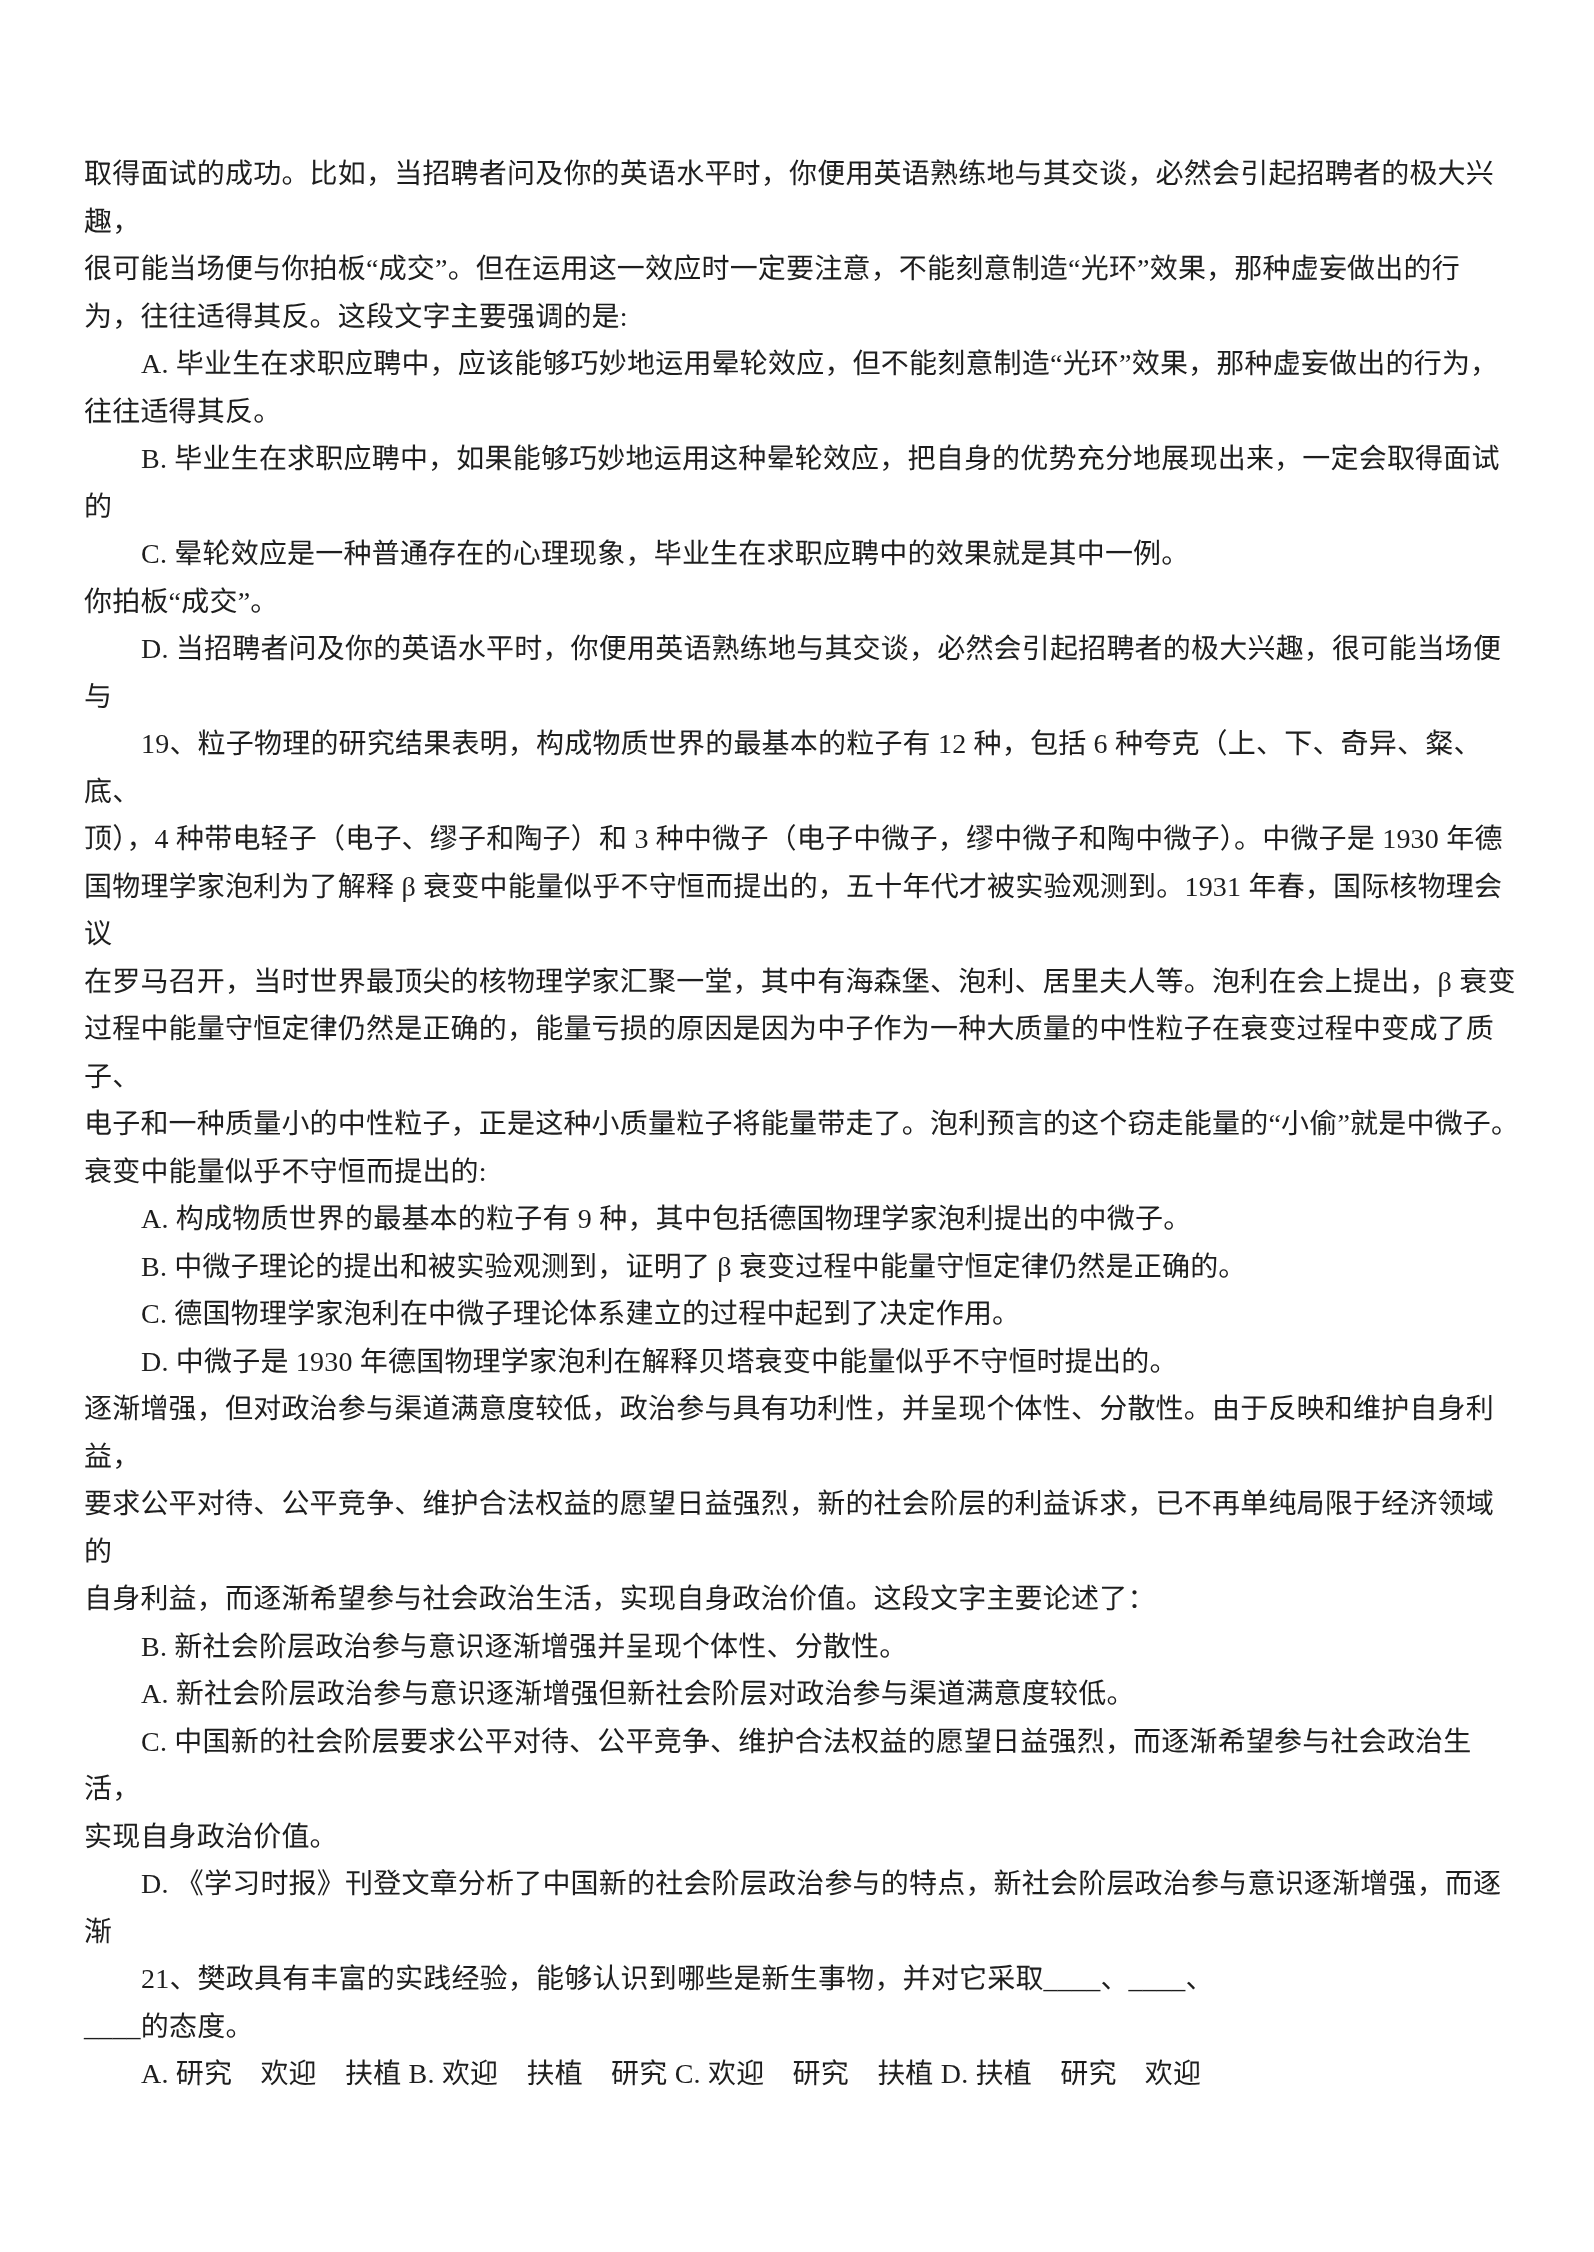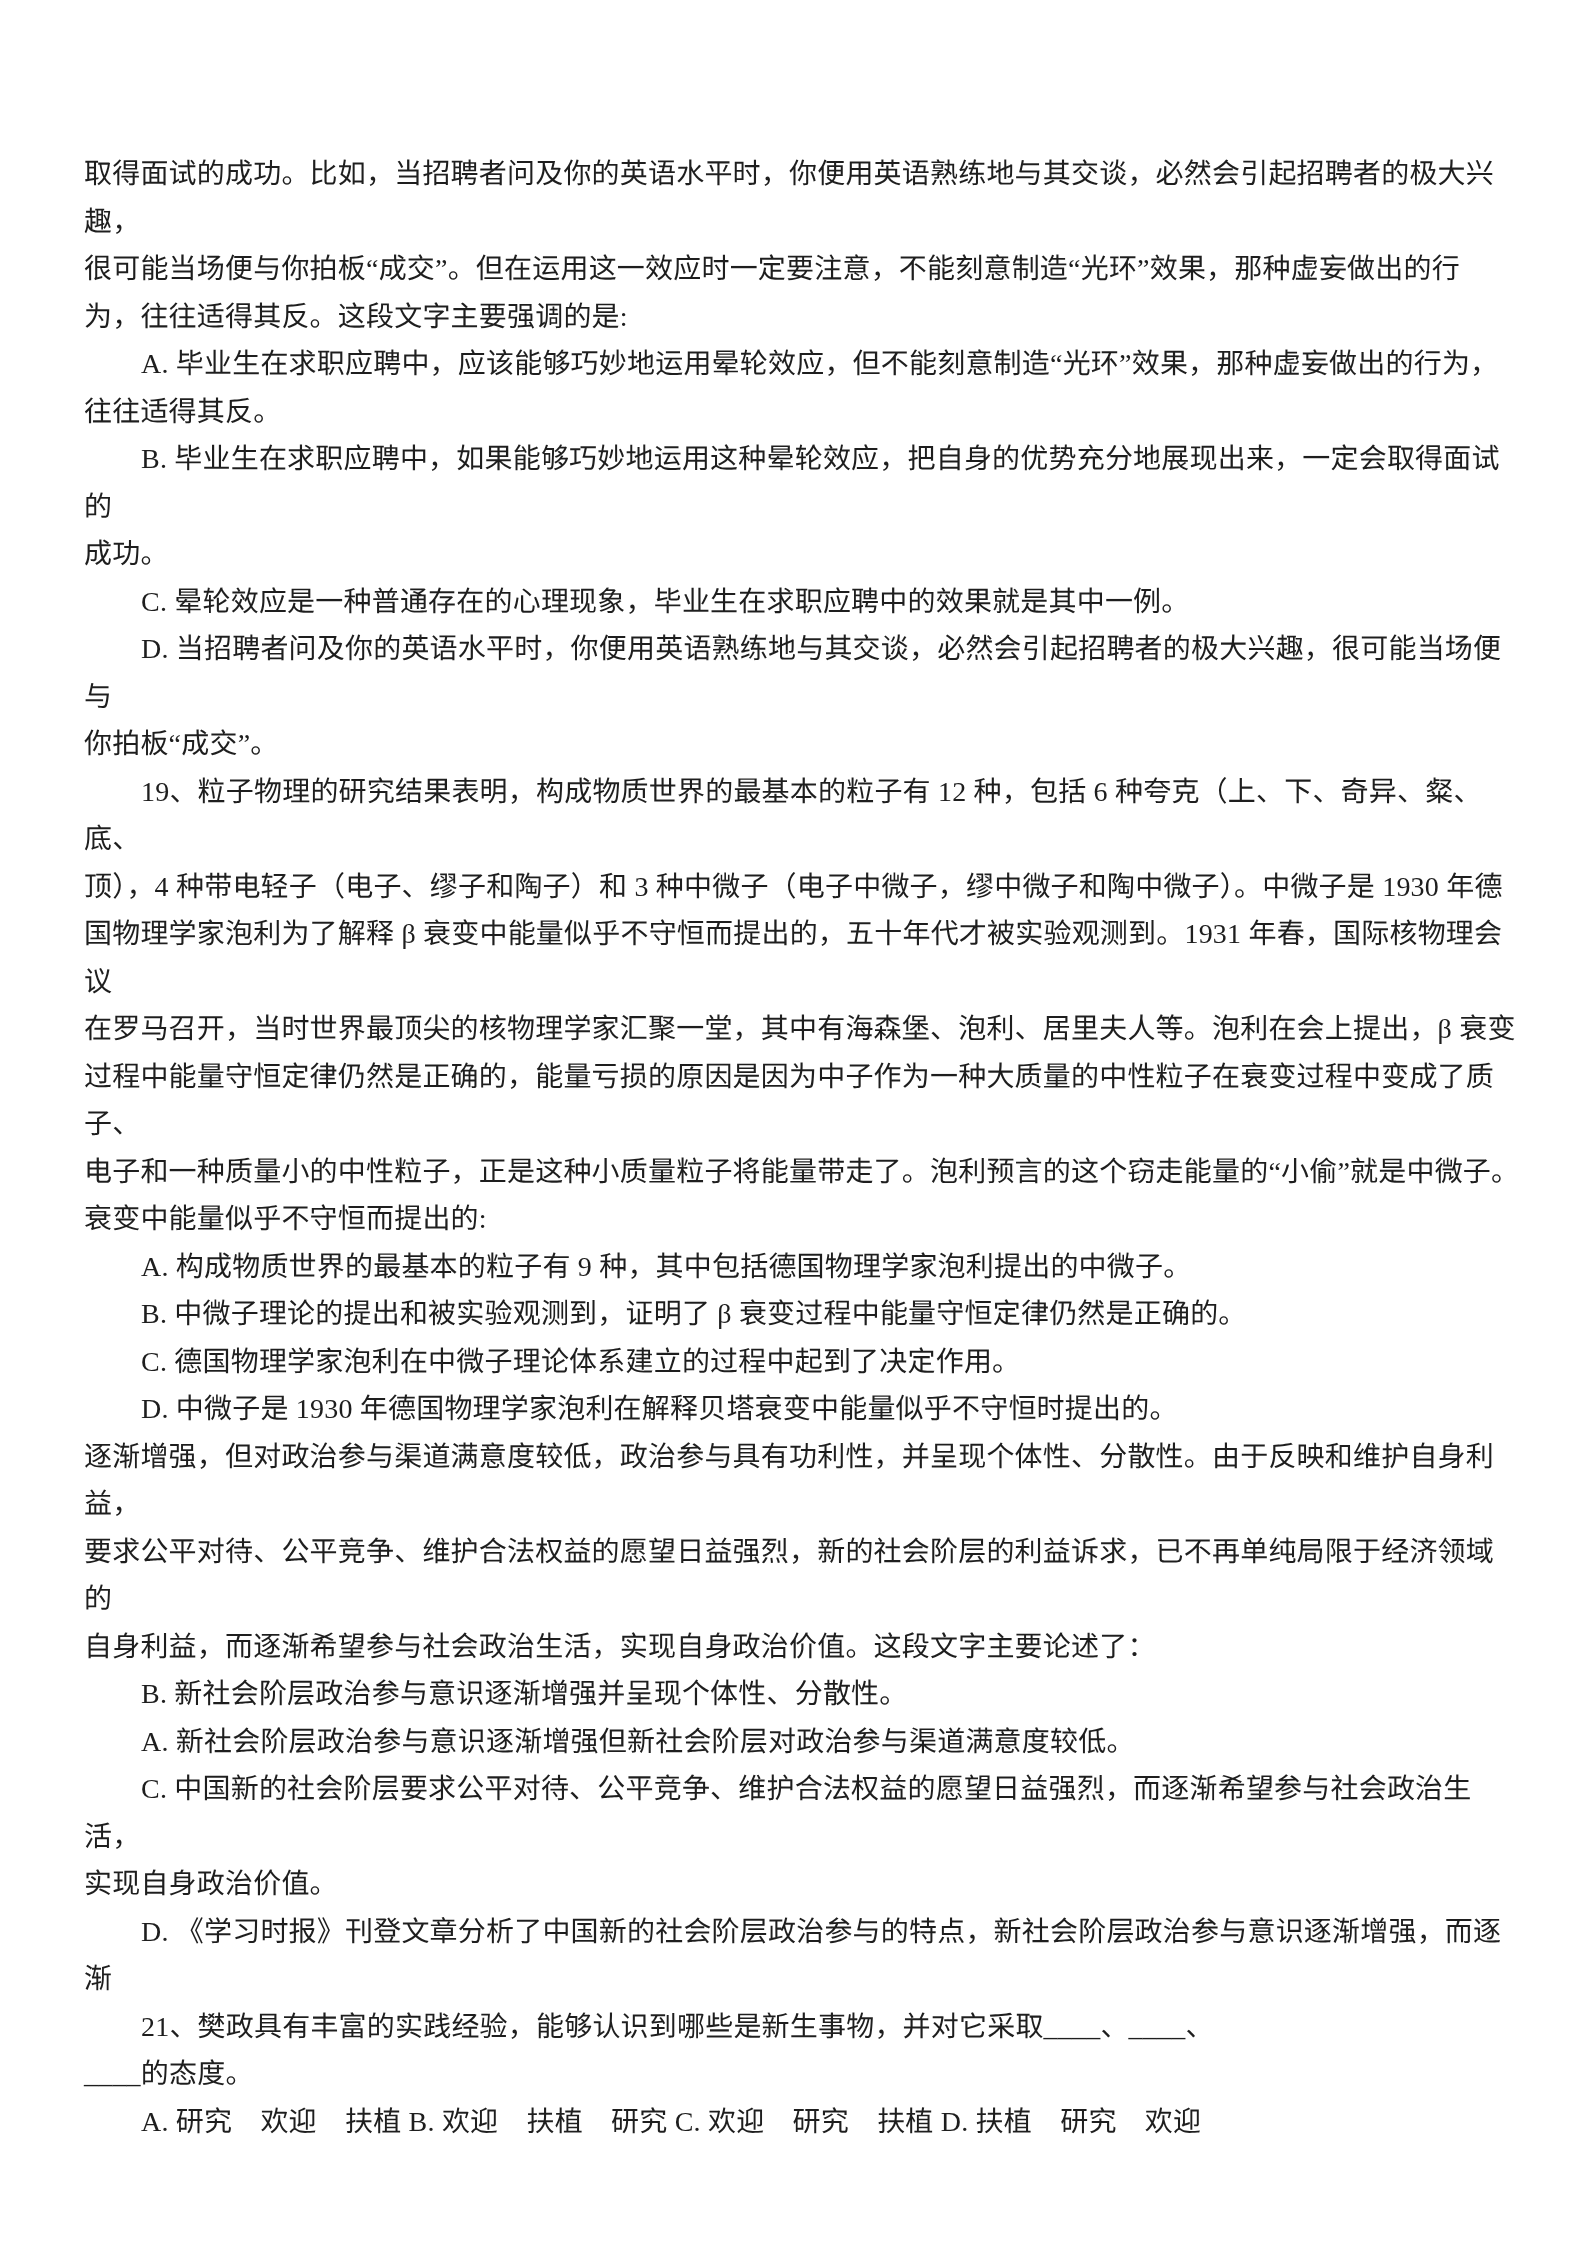--- a/index.html
+++ b/index.html
@@ -39,24 +39,23 @@
 <body>
 
 <div class="page" style="background: rgb(255, 255, 255);">
   <div class="doc" style="color: rgb(30, 30, 30);">
       <p class="line">取得面试的成功。比如，当招聘者问及你的英语水平时，你便用英语熟练地与其交谈，必然会引起招聘者的极大兴趣，</p>
       <p class="line">很可能当场便与你拍板“成交”。但在运用这一效应时一定要注意，不能刻意制造“光环”效果，那种虚妄做出的行</p>
       <p class="line">为，往往适得其反。这段文字主要强调的是:</p>
       <p class="line indent">A. 毕业生在求职应聘中，应该能够巧妙地运用晕轮效应，但不能刻意制造“光环”效果，那种虚妄做出的行为，</p>
       <p class="line">往往适得其反。</p>
       <p class="line indent">B. 毕业生在求职应聘中，如果能够巧妙地运用这种晕轮效应，把自身的优势充分地展现出来，一定会取得面试的</p>
-      <p class="line">成功。</p>
       <p class="line indent">C. 晕轮效应是一种普通存在的心理现象，毕业生在求职应聘中的效果就是其中一例。</p>
+      <p class="line">你拍板“成交”。</p>
       <p class="line indent">D. 当招聘者问及你的英语水平时，你便用英语熟练地与其交谈，必然会引起招聘者的极大兴趣，很可能当场便与</p>
-      <p class="line">你拍板“成交”。</p>
       <p class="line indent">19、粒子物理的研究结果表明，构成物质世界的最基本的粒子有 12 种，包括 6 种夸克（上、下、奇异、粲、底、</p>
       <p class="line">顶），4 种带电轻子（电子、缪子和陶子）和 3 种中微子（电子中微子，缪中微子和陶中微子）。中微子是 1930 年德</p>
       <p class="line">国物理学家泡利为了解释 β 衰变中能量似乎不守恒而提出的，五十年代才被实验观测到。1931 年春，国际核物理会议</p>
       <p class="line">在罗马召开，当时世界最顶尖的核物理学家汇聚一堂，其中有海森堡、泡利、居里夫人等。泡利在会上提出，β 衰变</p>
       <p class="line">过程中能量守恒定律仍然是正确的，能量亏损的原因是因为中子作为一种大质量的中性粒子在衰变过程中变成了质子、</p>
       <p class="line">电子和一种质量小的中性粒子，正是这种小质量粒子将能量带走了。泡利预言的这个窃走能量的“小偷”就是中微子。</p>
       <p class="line">衰变中能量似乎不守恒而提出的:</p>
       <p class="line indent">A. 构成物质世界的最基本的粒子有 9 种，其中包括德国物理学家泡利提出的中微子。</p>
       <p class="line indent">B. 中微子理论的提出和被实验观测到，证明了 β 衰变过程中能量守恒定律仍然是正确的。</p>
       <p class="line indent">C. 德国物理学家泡利在中微子理论体系建立的过程中起到了决定作用。</p>

